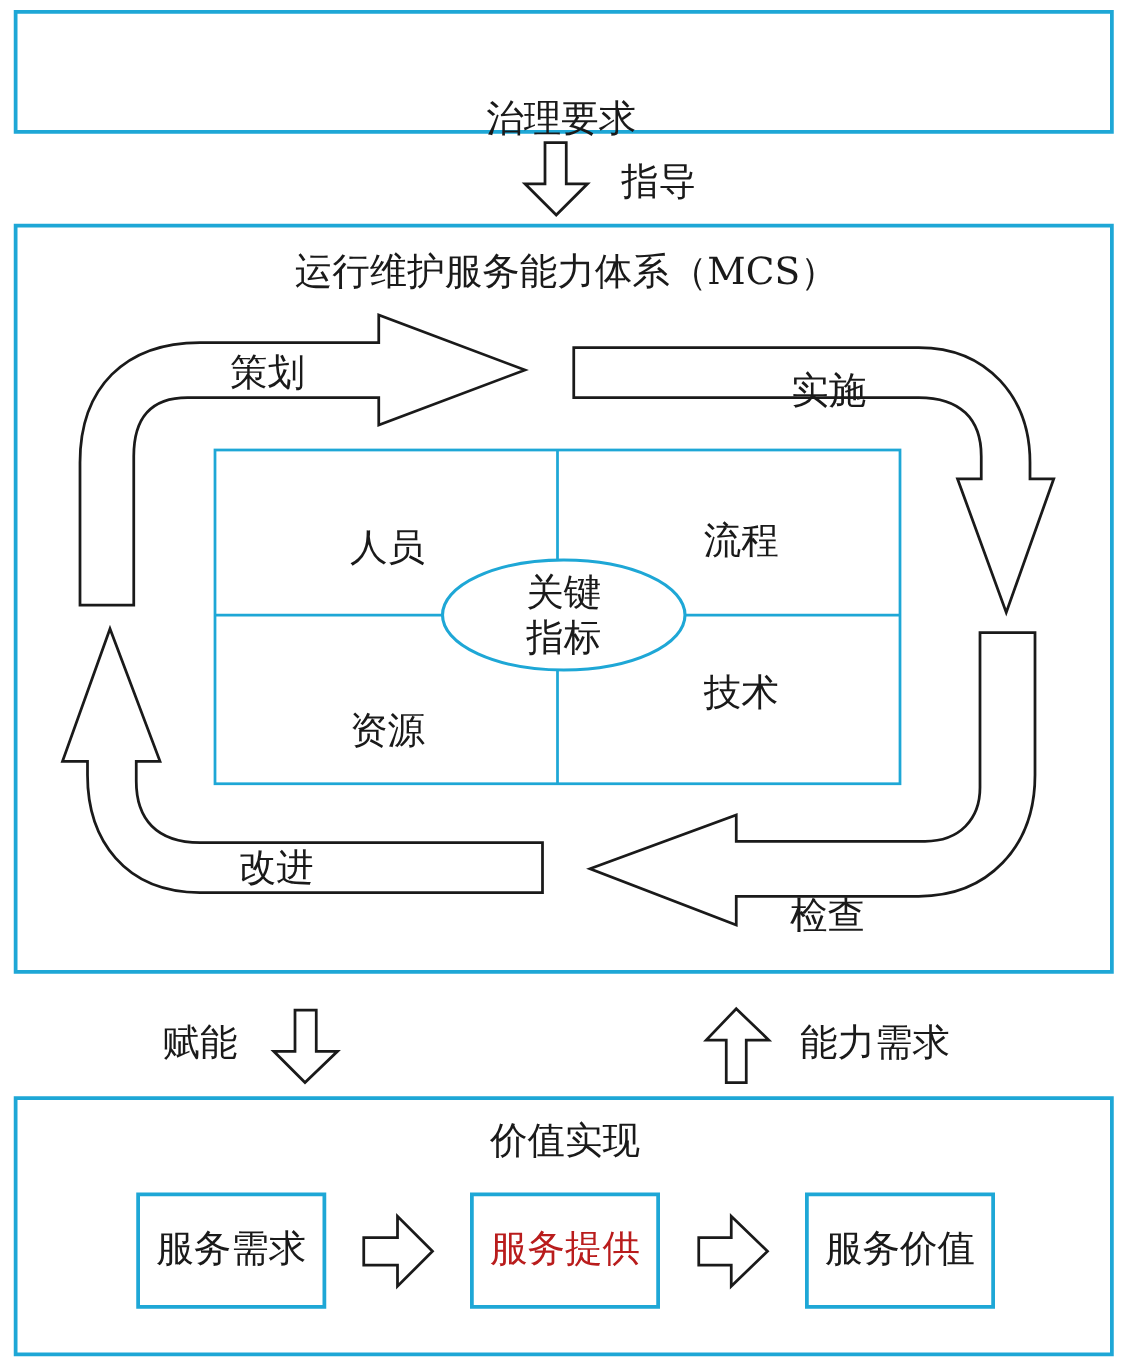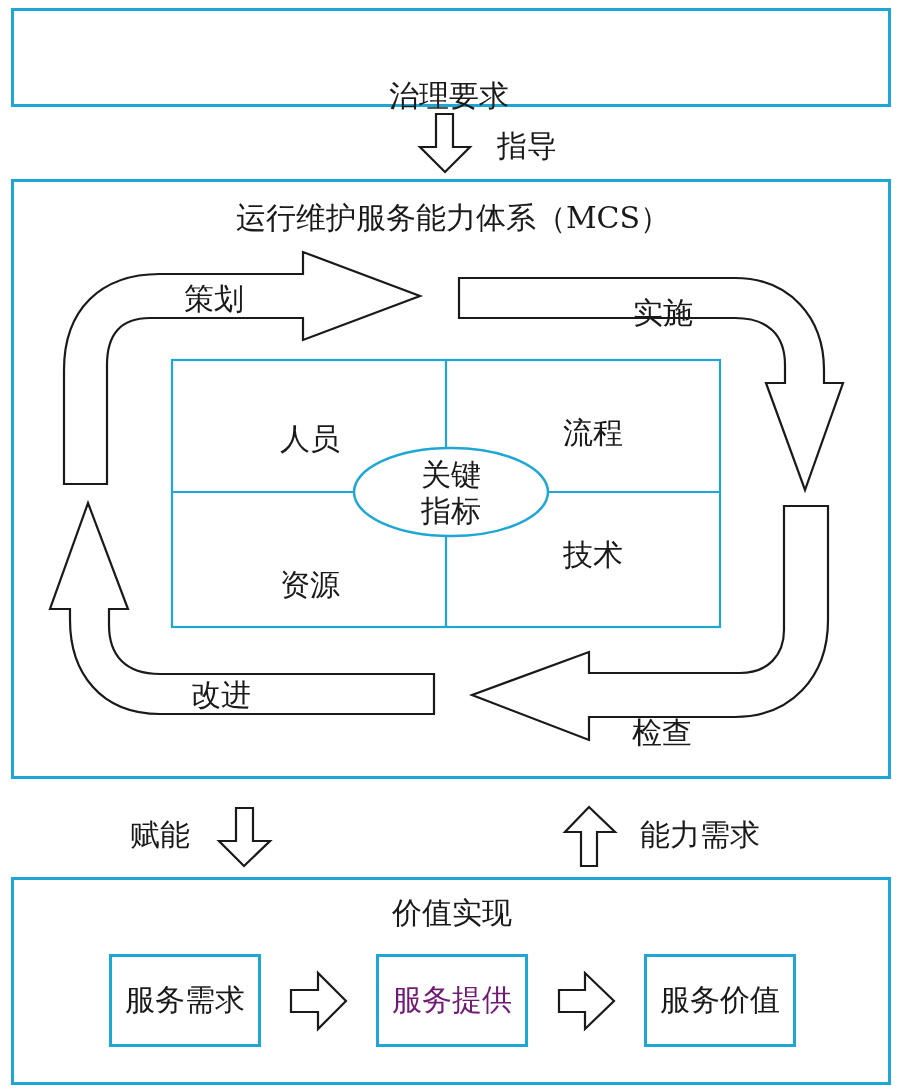--- a/index.html
+++ b/index.html
@@ -6,21 +6,21 @@
     body { width: 907px; height: 1091px; position: relative; overflow: hidden;
            font-family: "DejaVu Serif", "Liberation Serif", serif; color: #1a1a1a; }
     .box { position: absolute; border: 3px solid #1ea7d6; box-sizing: border-box; background: #fff; }
     .label { position: absolute; white-space: nowrap; line-height: 1; }
     svg.overlay { position: absolute; left: 0; top: 0; width: 907px; height: 1091px; overflow: visible; }
     .arrow { fill: #ffffff; stroke: #1a1a1a; stroke-width: 2.2; stroke-linejoin: miter; }
     .grid-line { stroke: #1ea7d6; stroke-width: 2.2; fill: none; }
     .ellipse { stroke: #1ea7d6; stroke-width: 2.5; fill: #ffffff; }
     .t28 { font-size: 30px; }
     .center { transform: translateX(-50%); }
-    .gray { color: #701a75; }
+    .gray { color: #b91c1c; }
   </style>
 </head>
 <body>
 
 <div class="box" style="left:11px; top:8px; width:880px; height:99px;"></div>
 <div class="label t28 center" style="left:449px; top:43px;margin-top:38px;">治理要求</div>
 
 <div class="box" style="left:11px; top:179px; width:880px; height:600px;"></div>
 <div class="label t28 center" style="left:453px; top:203px;">运行维护服务能力体系（MCS）</div>
 

